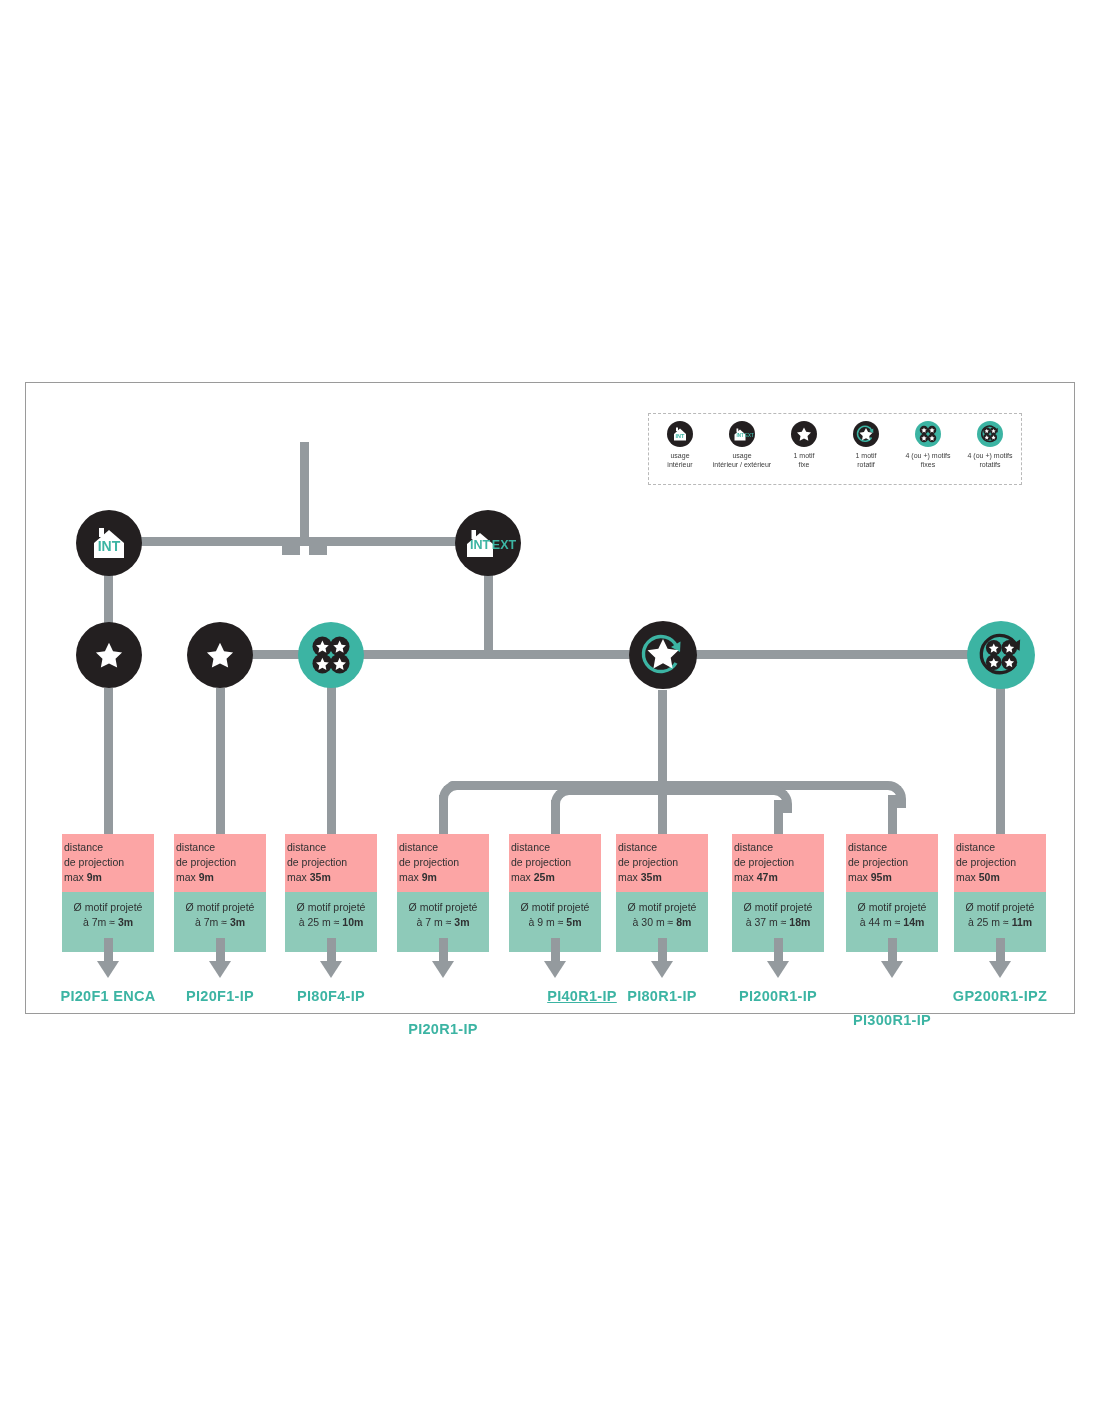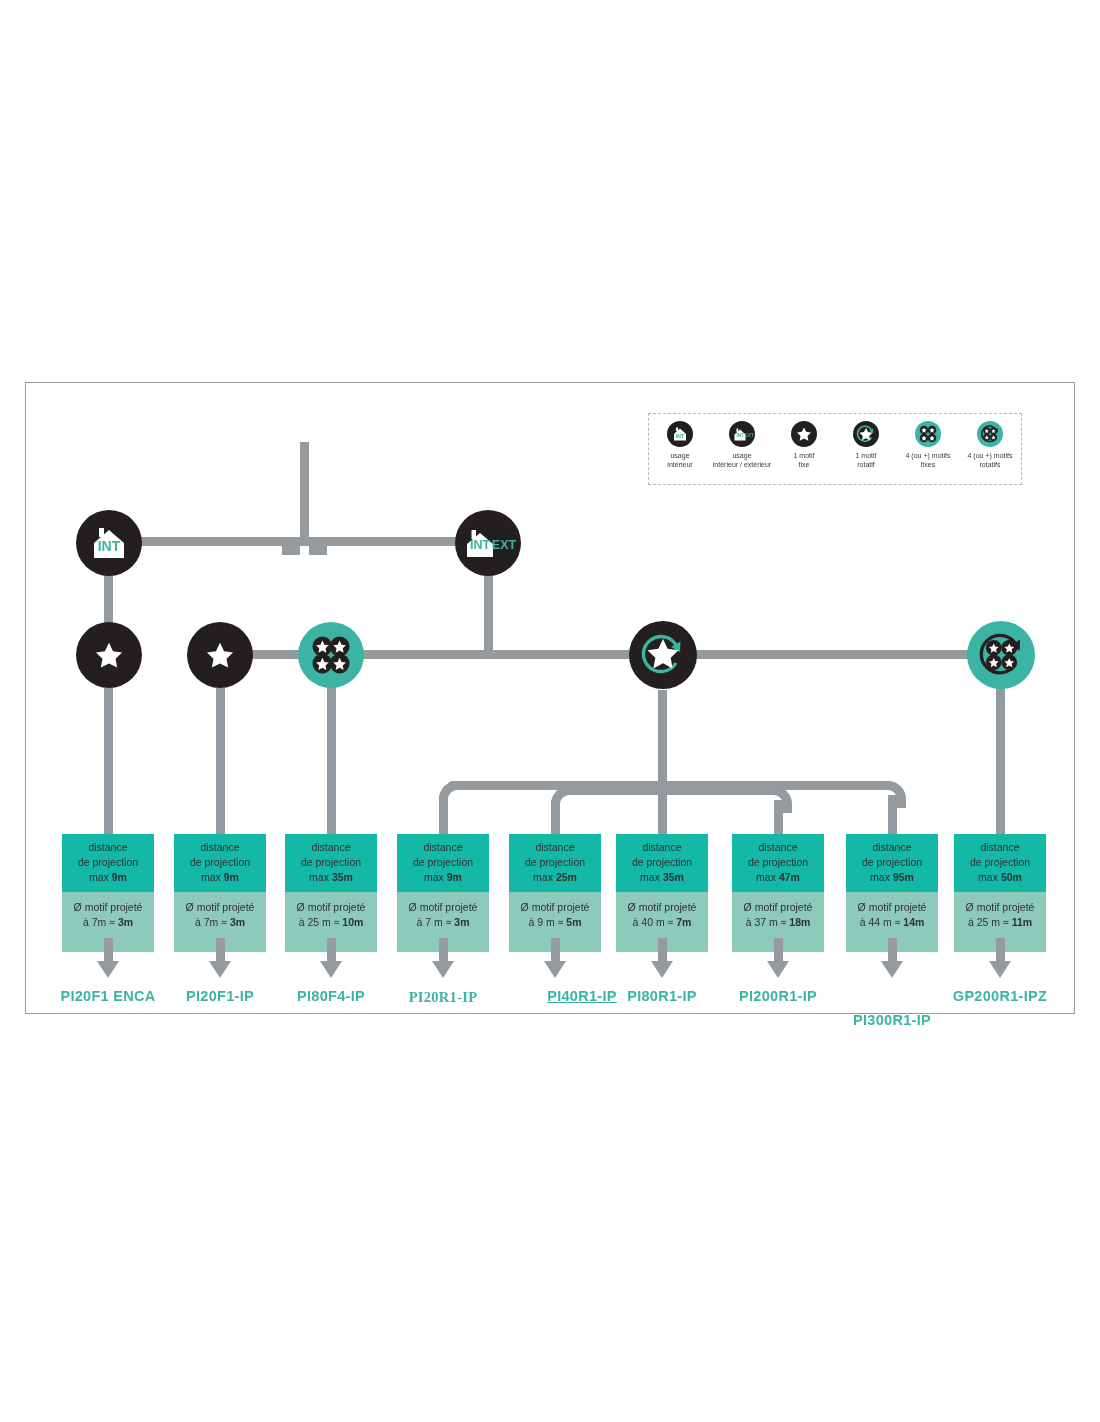--- a/index.html
+++ b/index.html
@@ -35,21 +35,21 @@
   .node.teal{background:#3cb4a3;}
 
   
   .pipe{position:absolute;background:#949a9e;}
 
   .elbow{position:absolute;border-color:#949a9e;border-style:solid;}
 
   
   .col-box{position:absolute;width:92px;}
   .bx-top{
-    background:#14b8a6;color:#2f3132;text-align:center;
+    background:#fca5a5;color:#2f3132;
     font-size:10.5px;line-height:15px;padding:6px 2px 7px;box-sizing:border-box;
   }
   .bx-bot{
     background:#8ecab9;color:#2f3132;text-align:center;
     font-size:10.5px;line-height:15px;padding:8px 2px 22px;box-sizing:border-box;
   }
   .bx-top b,.bx-bot b{font-weight:bold;}
 
   .arrow-stem{position:absolute;width:9px;background:#949a9e;}
   .arrow-head{
@@ -304,21 +304,21 @@
       <span>de projection</span><br>
       <span>max </span><b>9m</b>
     </div>
     <div class="bx-bot">
       <span>Ø motif projeté</span><br>
       <span>à 7 m ≈ </span><b>3m</b>
     </div>
   </div>
   <div class="arrow-stem" style="left:439px;top:938px;height:26px;"></div>
   <div class="arrow-head" style="left:432px;top:961px;"></div>
-  <div class="prod-label" style="left:377px;top:989px;width:132px;font-family:Liberation Serif, serif;">PI20R1-IP</div>
+  <div class="prod-label" style="left:377px;top:1021px;width:132px;">PI20R1-IP</div>
 
   <div class="col-box" style="left:509px;top:834px;">
     <div class="bx-top">
       <span>distance</span><br>
       <span>de projection</span><br>
       <span>max </span><b>25m</b>
     </div>
     <div class="bx-bot">
       <span>Ø motif projeté</span><br>
       <span>à 9 m ≈ </span><b>5m</b>
@@ -329,21 +329,21 @@
   <div class="prod-label" style="left:516px;top:988px;width:132px;text-decoration:underline;">PI40R1-IP</div>
 
   <div class="col-box" style="left:616px;top:834px;">
     <div class="bx-top">
       <span>distance</span><br>
       <span>de projection</span><br>
       <span>max </span><b>35m</b>
     </div>
     <div class="bx-bot">
       <span>Ø motif projeté</span><br>
-      <span>à 40 m ≈ </span><b>7m</b>
+      <span>à 30 m ≈ </span><b>8m</b>
     </div>
   </div>
   <div class="arrow-stem" style="left:658px;top:938px;height:26px;"></div>
   <div class="arrow-head" style="left:651px;top:961px;"></div>
   <div class="prod-label" style="left:596px;top:988px;width:132px;">PI80R1-IP</div>
 
   <div class="col-box" style="left:732px;top:834px;">
     <div class="bx-top">
       <span>distance</span><br>
       <span>de projection</span><br>

